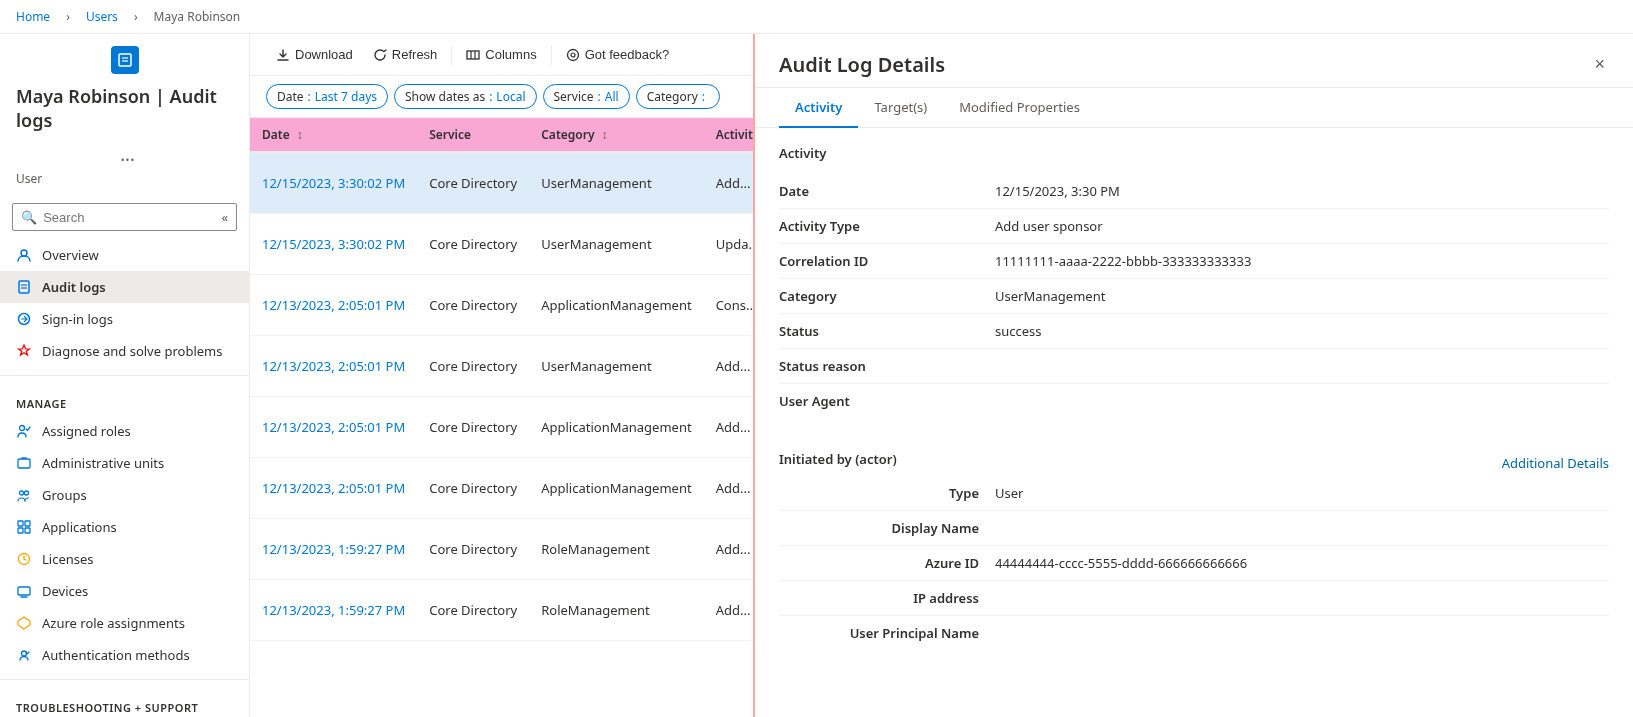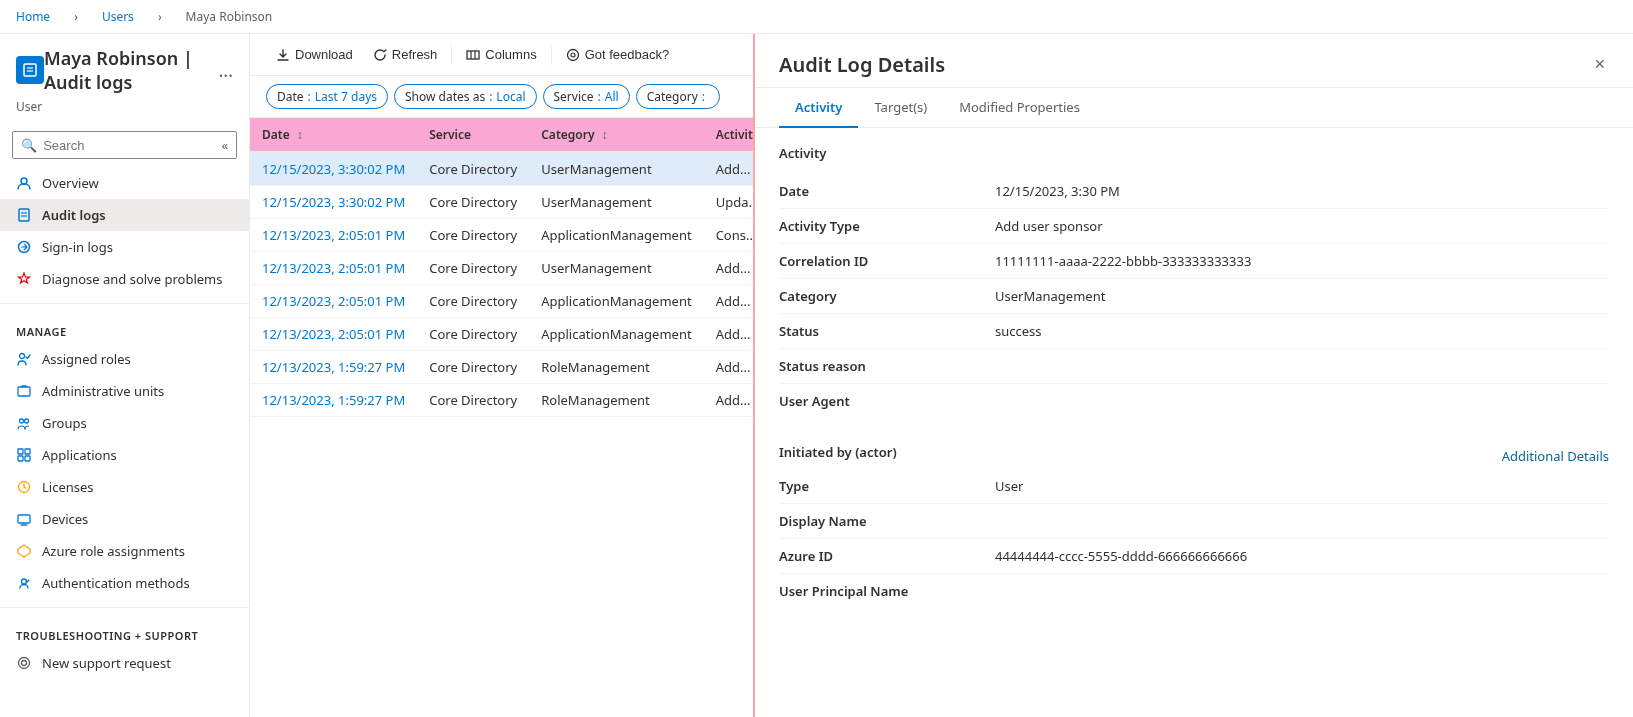--- a/index.html
+++ b/index.html
@@ -1,27 +1,27 @@
 <!DOCTYPE html>
 <html><head>
   <meta charset="utf-8">
   <style>
     * { box-sizing: border-box; margin: 0; padding: 0; }
     body { font-family: 'Segoe UI', system-ui, sans-serif; font-size: 13px; color: #323130; background: #fff; overflow: hidden; }
 
     
     .app-container { display: flex; flex-direction: column; height: 717px; width: 1633px; overflow: hidden; }
-    .breadcrumb-bar { padding: 8px 16px; font-size: 12px; color: #605e5c; display: flex; align-items: center; gap: 24px; border-bottom: 1px solid #edebe9; }
+    .breadcrumb-bar { padding: 8px 16px; font-size: 12px; color: #605e5c; display: flex; align-items: center; gap: 16px; border-bottom: 1px solid #edebe9; }
     .breadcrumb-bar a { color: #0078d4; text-decoration: none; }
     .breadcrumb-bar span { color: #605e5c; }
     .main-area { display: flex; flex: 1; overflow: hidden; }
 
     
     .sidebar { width: 250px; flex-shrink: 0; border-right: 1px solid #edebe9; display: flex; flex-direction: column; overflow-y: auto; padding-bottom: 16px; }
-    .sidebar-header { padding: 12px 16px 4px; display: flex; align-items: center; gap: 0; }
+    .sidebar-header { padding: 12px 16px 4px; display: flex; align-items: center; gap: 10px; flex-direction: column; }
     .sidebar-icon { width: 28px; height: 28px; background: #0078d4; border-radius: 4px; display: flex; align-items: center; justify-content: center; color: white; font-size: 14px; flex-shrink: 0; }
     .sidebar-title { font-size: 18px; font-weight: 600; color: #323130; }
     .sidebar-subtitle { font-size: 12px; color: #605e5c; padding: 0 16px 8px 16px; }
     .sidebar-dots { font-size: 18px; color: #605e5c; cursor: pointer; margin-left: 6px; }
 
     .search-box { margin: 8px 12px; display: flex; align-items: center; border: 1px solid #8a8886; border-radius: 2px; padding: 4px 8px; gap: 6px; }
     .search-box input { border: none; outline: none; font-size: 13px; width: 100%; color: #323130; }
     .search-box .search-icon { color: #605e5c; font-size: 13px; }
     .collapse-icon { margin-left: auto; cursor: pointer; color: #605e5c; }
 
@@ -40,39 +40,39 @@
     .filter-bar { display: flex; align-items: center; gap: 6px; padding: 8px 16px; border-bottom: 1px solid #edebe9; }
     .filter-chip { display: flex; align-items: center; gap: 4px; border: 1px solid #0078d4; border-radius: 16px; padding: 3px 10px; font-size: 12px; color: #0078d4; cursor: pointer; }
     .filter-chip .chip-label { color: #323130; }
     .filter-chip .chip-value { color: #0078d4; }
 
     
     .table-container { flex: 1; overflow: auto; }
     table { width: 100%; border-collapse: collapse; }
     th { text-align: left; padding: 8px 12px; font-size: 12px; font-weight: 600; color: #323130; border-bottom: 2px solid #edebe9; background: #f9a8d4; position: sticky; top: 0; cursor: pointer; white-space: nowrap; }
     th .sort-icon { margin-left: 4px; color: #605e5c; }
-    td { padding: 7px 12px; border-bottom: 1px solid #f3f2f1; font-size: 13px; color: #323130; white-space: nowrap; }
+    td { padding: 21px 12px; border-bottom: 1px solid #f3f2f1; font-size: 13px; color: #323130; white-space: nowrap; }
     tr.selected td { background: #deecf9; }
     td.date-col { color: #0078d4; }
 
     
     .detail-panel { width: 880px; flex-shrink: 0; border-left: 2px solid #fca5a5; display: flex; flex-direction: column; overflow: hidden; background: #fff; }
     .detail-header { display: flex; align-items: center; justify-content: space-between; padding: 16px 24px 8px; border-bottom: 1px solid #edebe9; }
     .detail-title { font-size: 20px; font-weight: 600; color: #323130; }
     .close-btn { background: none; border: none; cursor: pointer; font-size: 18px; color: #605e5c; padding: 4px; }
     .detail-tabs { display: flex; gap: 0; padding: 0 24px; border-bottom: 1px solid #edebe9; }
     .detail-tab { padding: 10px 16px; cursor: pointer; font-size: 13px; color: #605e5c; border-bottom: 2px solid transparent; margin-bottom: -1px; }
     .detail-tab.active { color: #0078d4; border-bottom-color: #0078d4; font-weight: 600; }
     .detail-body { flex: 1; overflow-y: auto; padding: 16px 24px; }
     .detail-section-title { font-size: 13px; font-weight: 600; color: #323130; margin-bottom: 12px; }
     .detail-row { display: flex; align-items: flex-start; padding: 8px 0; border-bottom: 1px solid #f3f2f1; gap: 16px; }
     .detail-row:last-child { border-bottom: none; }
     .detail-label { font-size: 13px; font-weight: 600; color: #323130; width: 200px; flex-shrink: 0; }
     .detail-value { font-size: 13px; color: #323130; }
-    .detail-subsection { margin-top: 25px; }
+    .detail-subsection { margin-top: 32px; text-align: right; }
     .detail-subsection-header { display: flex; justify-content: space-between; align-items: center; }
     .detail-subsection-title { font-size: 13px; font-weight: 600; color: #323130; margin-bottom: 8px; }
     .additional-details { font-size: 13px; color: #0369a1; cursor: pointer; }
   </style>
 </head>
 <body>
 
 <div class="app-container">
 
   <div class="breadcrumb-bar">
@@ -425,20 +425,24 @@
   </div>
               <div class="detail-row">
     <span class="detail-label">Display Name</span>
     <span class="detail-value"></span>
   </div>
               <div class="detail-row">
     <span class="detail-label">Azure ID</span>
     <span class="detail-value">44444444-cccc-5555-dddd-666666666666</span>
   </div>
               <div class="detail-row">
+    <span class="detail-label">IP address</span>
+    <span class="detail-value"></span>
+  </div>
+              <div class="detail-row">
     <span class="detail-label">User Principal Name</span>
     <span class="detail-value"></span>
   </div>
             </div>
         </div>
       </div>
     </div>
   </div>
 </div>
 

